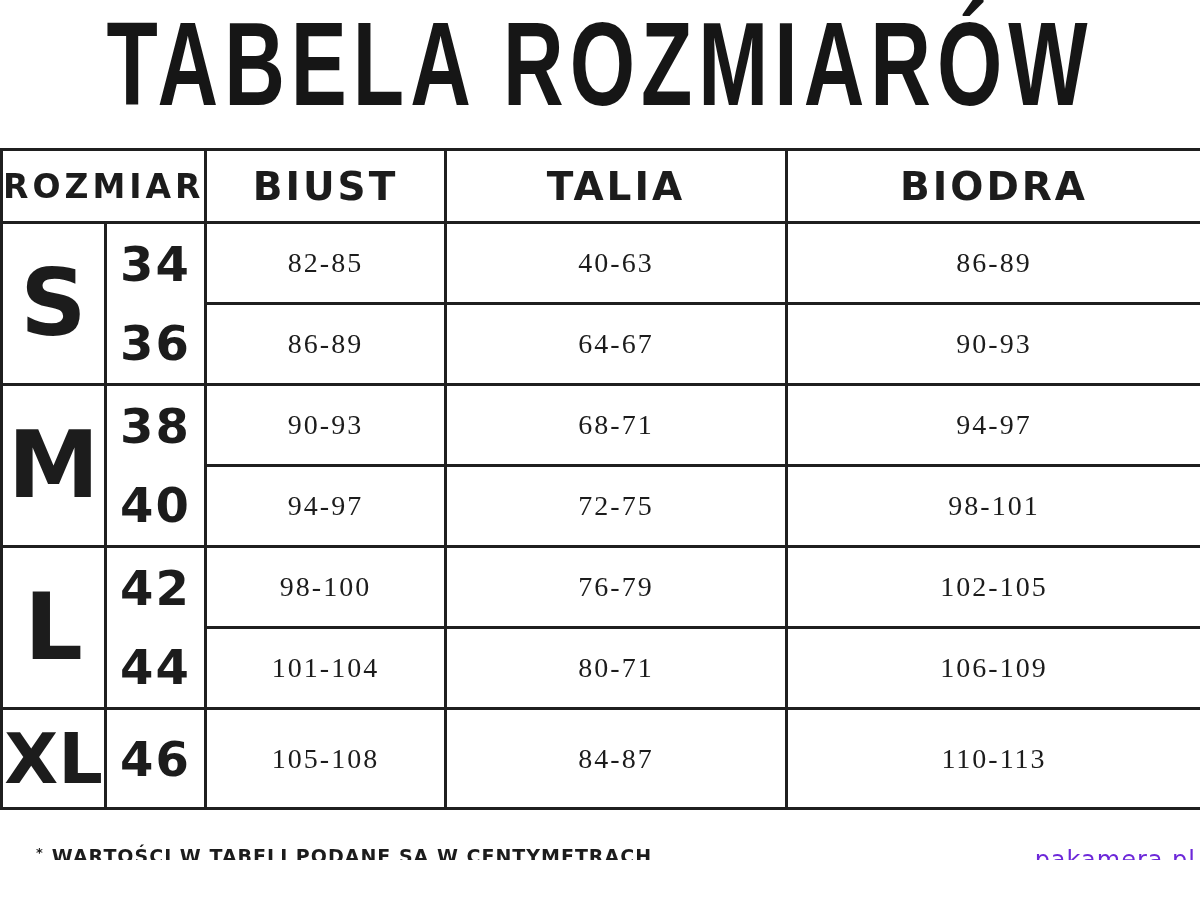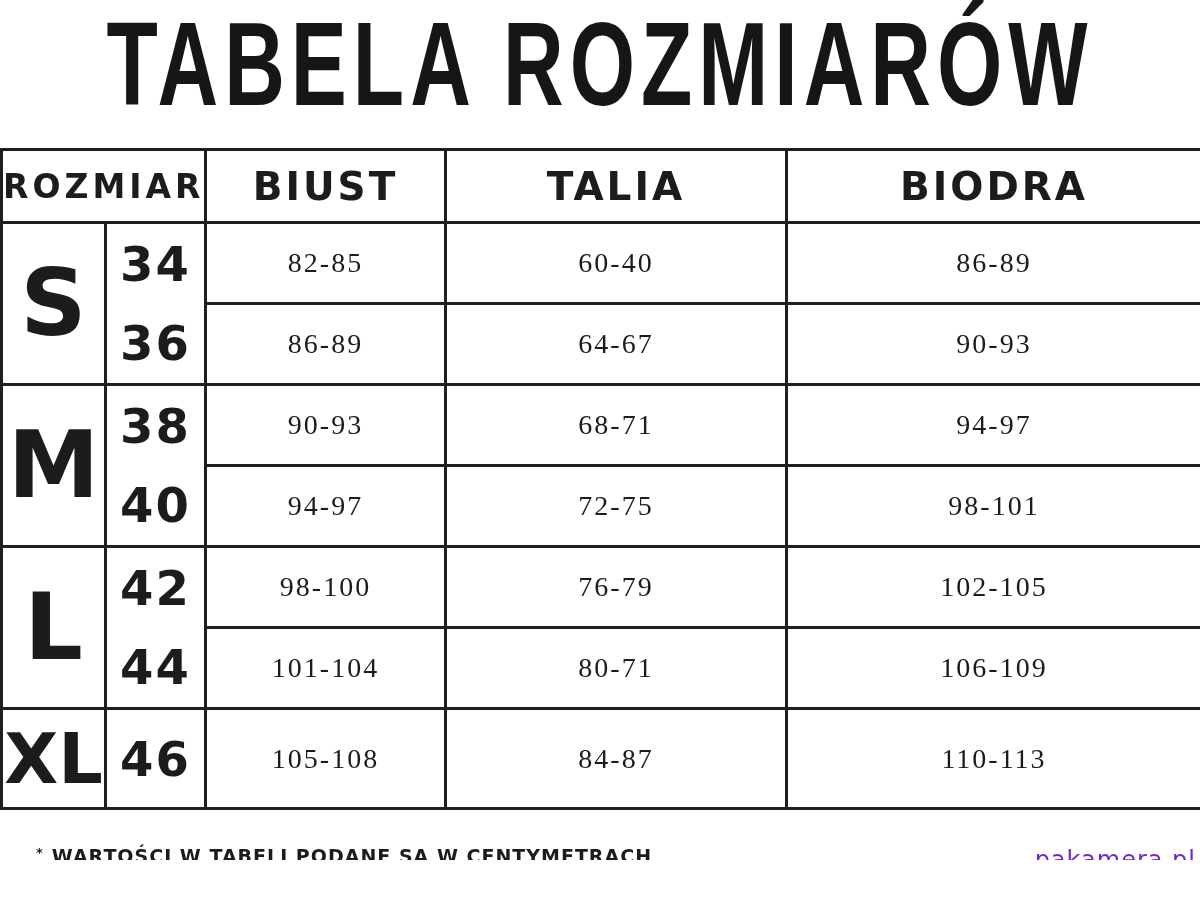--- a/index.html
+++ b/index.html
@@ -147,21 +147,21 @@
         <th class="h-meas">TALIA</th>
         <th class="h-meas">BIODRA</th>
       </tr>
     </thead>
     <tbody>
 
       <tr class="r-body">
         <td class="letter" rowspan="2">S</td>
         <td class="num num-top">34</td>
         <td class="meas">82-85</td>
-        <td class="meas">60-40</td>
+        <td class="meas">40-63</td>
         <td class="meas">86-89</td>
       </tr>
       <tr class="r-body">
         <td class="num num-bottom">36</td>
         <td class="meas">86-89</td>
         <td class="meas">64-67</td>
         <td class="meas">90-93</td>
       </tr>
 
       <tr class="r-body">

